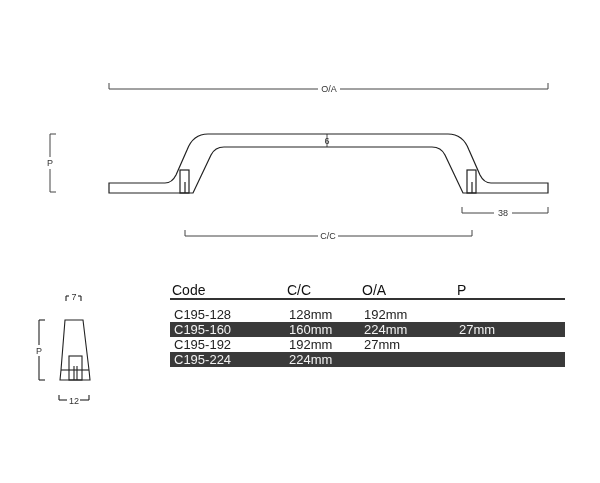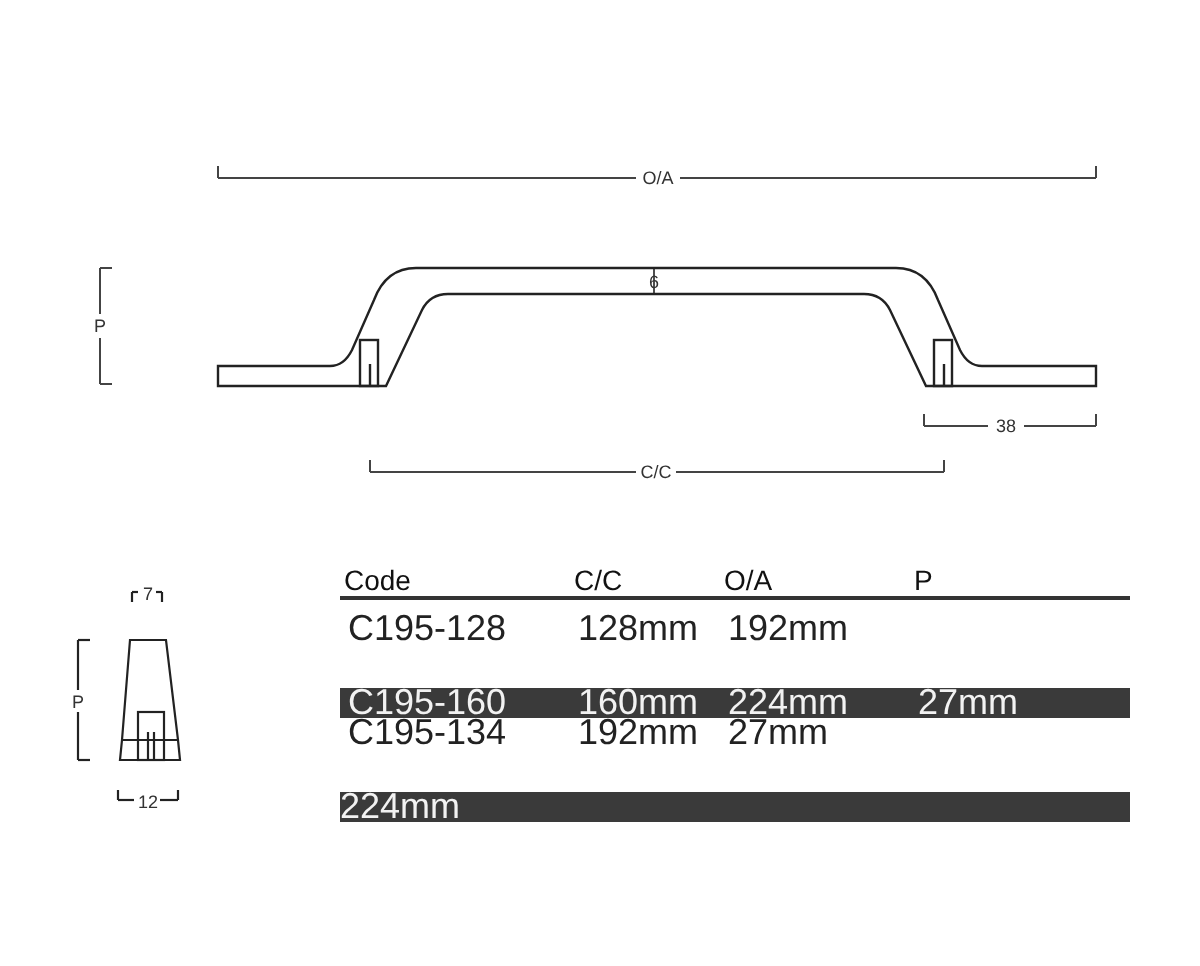--- a/index.html
+++ b/index.html
@@ -1,22 +1,22 @@
 <!DOCTYPE html>
 <html><head>
 <meta charset="utf-8">
 <style>
   html,body{margin:0;padding:0;background:#fff;}
   body{width:600px;height:483px;position:relative;overflow:hidden;font-family:"Liberation Sans",sans-serif;color:#222;}
   svg.drawing{position:absolute;left:0;top:0;}
   .dimlabel{font-family:"Liberation Sans",sans-serif;font-size:9px;fill:#333;}
   .spec-table{position:absolute;left:170px;top:280px;width:395px;}
   .hdr{display:flex;height:18px;font-size:14px;color:#111;border-bottom:2px solid #333;align-items:flex-end;}
-  .row{display:flex;height:15px;font-size:18px;line-height:15px;}
-  .row.dark{background:#3a3a3a;color:#f2f2f2;margin-top:22px;}
+  .row{display:flex;height:15px;font-size:13px;line-height:15px;}
+  .row.dark{background:#3a3a3a;color:#f2f2f2;}
   .c0{width:115px;padding-left:4px;}
   .c1{width:75px;}
   .c2{width:95px;}
   .c3{flex:1;}
   .hdr .c0{padding-left:2px;}
 </style>
 </head>
 <body>
 
 <svg class="drawing" width="600" height="483" viewBox="0 0 600 483">
@@ -108,20 +108,21 @@
     <div class="c1">128mm</div>
     <div class="c2">192mm</div>
   </div>
   <div class="row dark">
     <div class="c0">C195-160</div>
     <div class="c1">160mm</div>
     <div class="c2">224mm</div>
     <div class="c3">27mm</div>
   </div>
   <div class="row">
-    <div class="c0">C195-134</div>
+    <div class="c0">C195-192</div>
     <div class="c1">192mm</div>
     <div class="c3">27mm</div>
   </div>
   <div class="row dark">
+    <div class="c0">C195-224</div>
     <div class="c1">224mm</div>
   </div>
 </div>
 
 </body></html>

